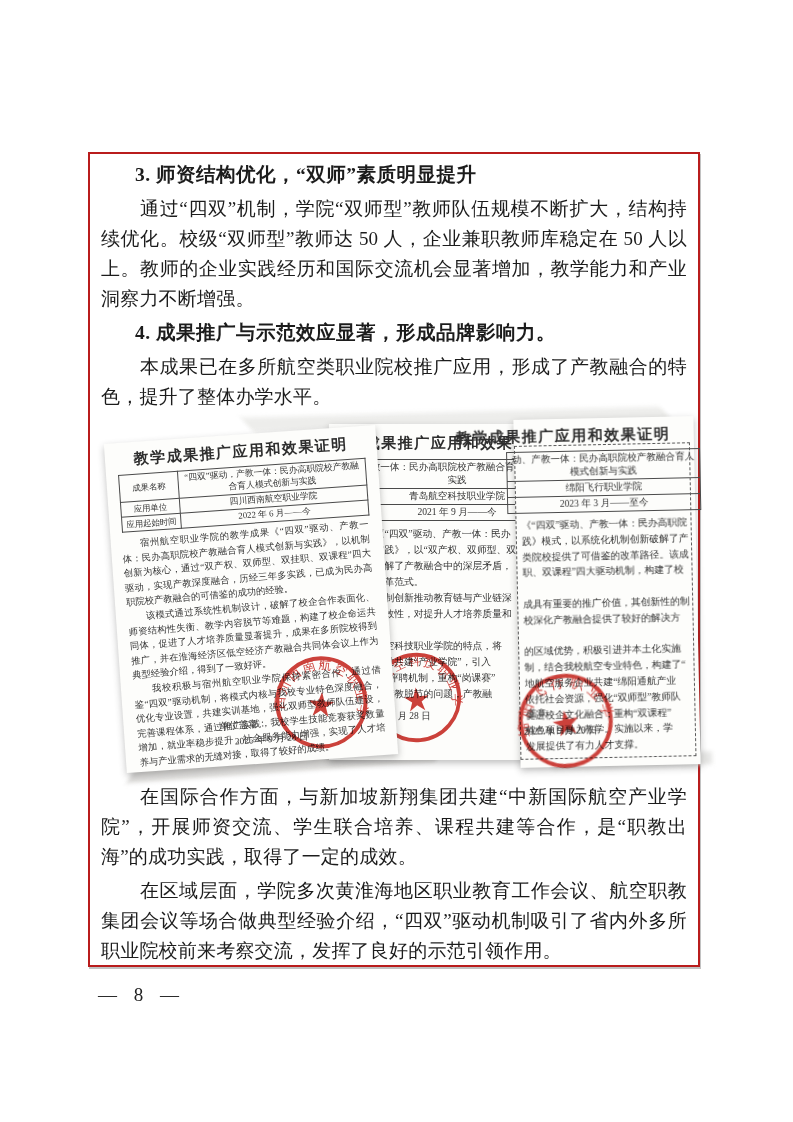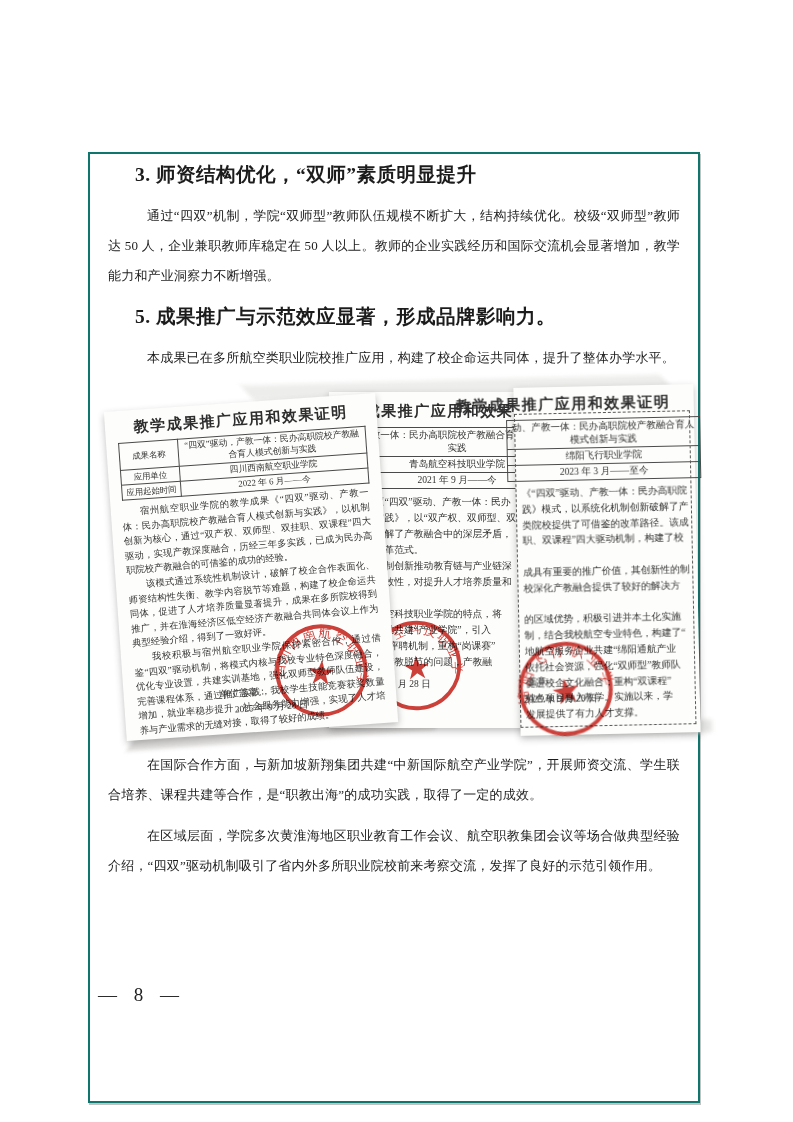--- a/index.html
+++ b/index.html
@@ -3,26 +3,26 @@
 <meta charset="utf-8">
 <style>
   html,body { margin:0; padding:0; }
   body {
     width:793px; height:1122px; background:#ffffff; position:relative;
     font-family:"Liberation Serif","DejaVu Serif",serif; color:#1c1c1c;
     overflow:hidden;
   }
   
   .frame {
-    position:absolute; left:88px; top:152px; width:612px; height:951px;
-    border:2px solid #0f766e; box-sizing:border-box; padding:6px 7px 0 7px;
+    position:absolute; left:88px; top:152px; width:612px; height:815px;
+    border:2px solid #b91c1c; box-sizing:border-box; padding:6px 7px 0 7px;
     box-shadow:1px 2px 0 #c2c2c2; background:#fff;
   }
   .h { font-weight:bold; font-size:19.5px; line-height:30px; margin:0; text-indent:38px; letter-spacing:0.5px; }
-  .para { font-size:13px; line-height:30px; margin:11px; text-align:justify; text-indent:39px; letter-spacing:0.2px; }
+  .para { font-size:19px; line-height:30px; margin:4px; text-align:justify; text-indent:39px; letter-spacing:0.2px; }
   .pageno { position:absolute; left:98px; top:984px; font-size:19px; letter-spacing:6px; color:#222; }
 
   
   .photo { position:relative; height:352px; margin:2px 0 14px 0; z-index:0; }
   .sh { position:absolute; z-index:0; }
   .sh1 { left:36px; top:334px; width:310px; height:22px; background:#dedddb; transform:rotate(-4deg) skewX(-35deg); filter:blur(2px); }
   .sh2 { left:150px; top:-4px; width:420px; height:15px; background:#ededeb; transform:rotate(-1.5deg) skewX(40deg); filter:blur(2.5px); }
   .sh3 { left:455px; top:338px; width:160px; height:13px; background:#e6e6e4; transform:rotate(-2deg); filter:blur(2px); }
 
   .cert {
@@ -65,22 +65,22 @@
 
   .stamp { mix-blend-mode:multiply; opacity:.92; }
 </style>
 </head>
 <body>
 
 <div class="frame">
 
   <p class="h">3. 师资结构优化，“双师”素质明显提升</p>
   <p class="para">通过“四双”机制，学院“双师型”教师队伍规模不断扩大，结构持续优化。校级“双师型”教师达 50 人，企业兼职教师库稳定在 50 人以上。教师的企业实践经历和国际交流机会显著增加，教学能力和产业洞察力不断增强。</p>
-  <p class="h">5. 成果推广与示范效应显著，形成品牌影响力。</p>
-  <p class="para">本成果已在多所航空类职业院校推广应用，构建了校企命运共同体，提升了整体办学水平。</p>
+  <p class="h">4. 成果推广与示范效应显著，形成品牌影响力。</p>
+  <p class="para">本成果已在多所航空类职业院校推广应用，形成了产教融合的特色，提升了整体办学水平。</p>
 
   <div class="photo">
     <div class="sh sh1"></div>
     <div class="sh sh2"></div>
     <div class="sh sh3"></div>
 
     <div class="cert c1">
       <div class="t">教学成果推广应用和效果证明</div>
       <table>
         <tbody>

